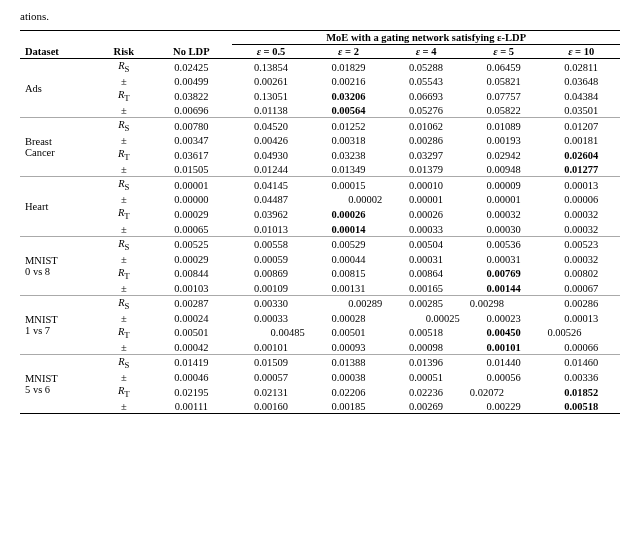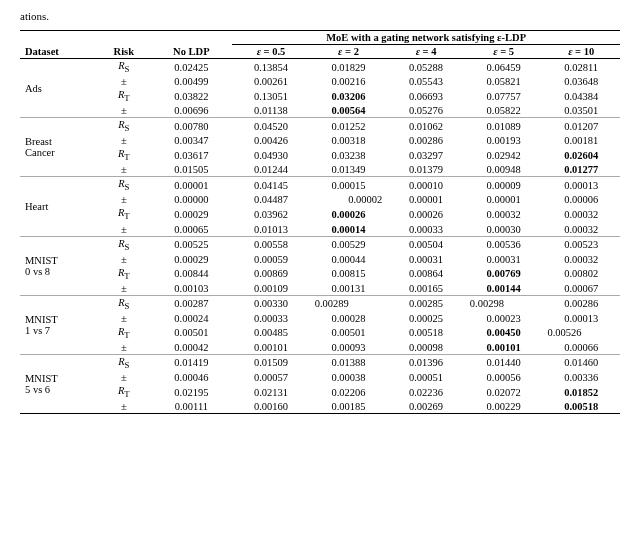--- a/index.html
+++ b/index.html
@@ -203,38 +203,38 @@
         <td style="text-align: center;">0.00131</td>
         <td style="text-align: center;">0.00165</td>
         <td style="text-align: center; font-weight: bold;">0.00144</td>
         <td style="text-align: center;">0.00067</td>
       </tr>
       <tr style="border-top: 0.8px solid rgb(170, 170, 170);">
         <td rowspan="4" style="text-align: left; vertical-align: middle; font-style: normal;">MNIST<br>1 vs 7</td>
         <td style="text-align: center;"><i>R</i><sub>S</sub></td>
         <td style="text-align: center;">0.00287</td>
         <td style="text-align: center;">0.00330</td>
-        <td style="text-align: left;">0.00289</td>
+        <td style="text-align: right;">0.00289</td>
         <td style="text-align: center;">0.00285</td>
         <td style="text-align: left;">0.00298</td>
         <td style="text-align: center;">0.00286</td>
       </tr>
       <tr>
         <td style="text-align: center;">±</td>
         <td style="text-align: center;">0.00024</td>
         <td style="text-align: center;">0.00033</td>
         <td style="text-align: center;">0.00028</td>
-        <td style="text-align: center;">0.00025</td>
+        <td style="text-align: right;">0.00025</td>
         <td style="text-align: center;">0.00023</td>
         <td style="text-align: center;">0.00013</td>
       </tr>
       <tr>
         <td style="text-align: center;"><i>R</i><sub>T</sub></td>
         <td style="text-align: center;">0.00501</td>
-        <td style="text-align: center;">0.00485</td>
+        <td style="text-align: right;">0.00485</td>
         <td style="text-align: center;">0.00501</td>
         <td style="text-align: center;">0.00518</td>
         <td style="text-align: center; font-weight: bold;">0.00450</td>
         <td style="text-align: left; margin-top: 21px;">0.00526</td>
       </tr>
       <tr>
         <td style="text-align: center;">±</td>
         <td style="text-align: center;">0.00042</td>
         <td style="text-align: center;">0.00101</td>
         <td style="text-align: center;">0.00093</td>
@@ -260,21 +260,21 @@
         <td style="text-align: center;">0.00051</td>
         <td style="text-align: center;">0.00056</td>
         <td style="text-align: center;">0.00336</td>
       </tr>
       <tr>
         <td style="text-align: center;"><i>R</i><sub>T</sub></td>
         <td style="text-align: center;">0.02195</td>
         <td style="text-align: center;">0.02131</td>
         <td style="text-align: center;">0.02206</td>
         <td style="text-align: center;">0.02236</td>
-        <td style="text-align: center;">0.02072</td>
+        <td style="text-align: left;">0.02072</td>
         <td style="text-align: center; font-weight: bold;">0.01852</td>
       </tr>
       <tr>
         <td style="text-align: center; border-bottom: 1.5px solid rgb(0, 0, 0);">±</td>
         <td style="text-align: center; border-bottom: 1.5px solid rgb(0, 0, 0);">0.00111</td>
         <td style="text-align: center; border-bottom: 1.5px solid rgb(0, 0, 0);">0.00160</td>
         <td style="text-align: center; border-bottom: 1.5px solid rgb(0, 0, 0);">0.00185</td>
         <td style="text-align: center; border-bottom: 1.5px solid rgb(0, 0, 0);">0.00269</td>
         <td style="text-align: center; border-bottom: 1.5px solid rgb(0, 0, 0);">0.00229</td>
         <td style="text-align: center; font-weight: bold; border-bottom: 1.5px solid rgb(0, 0, 0);">0.00518</td>

